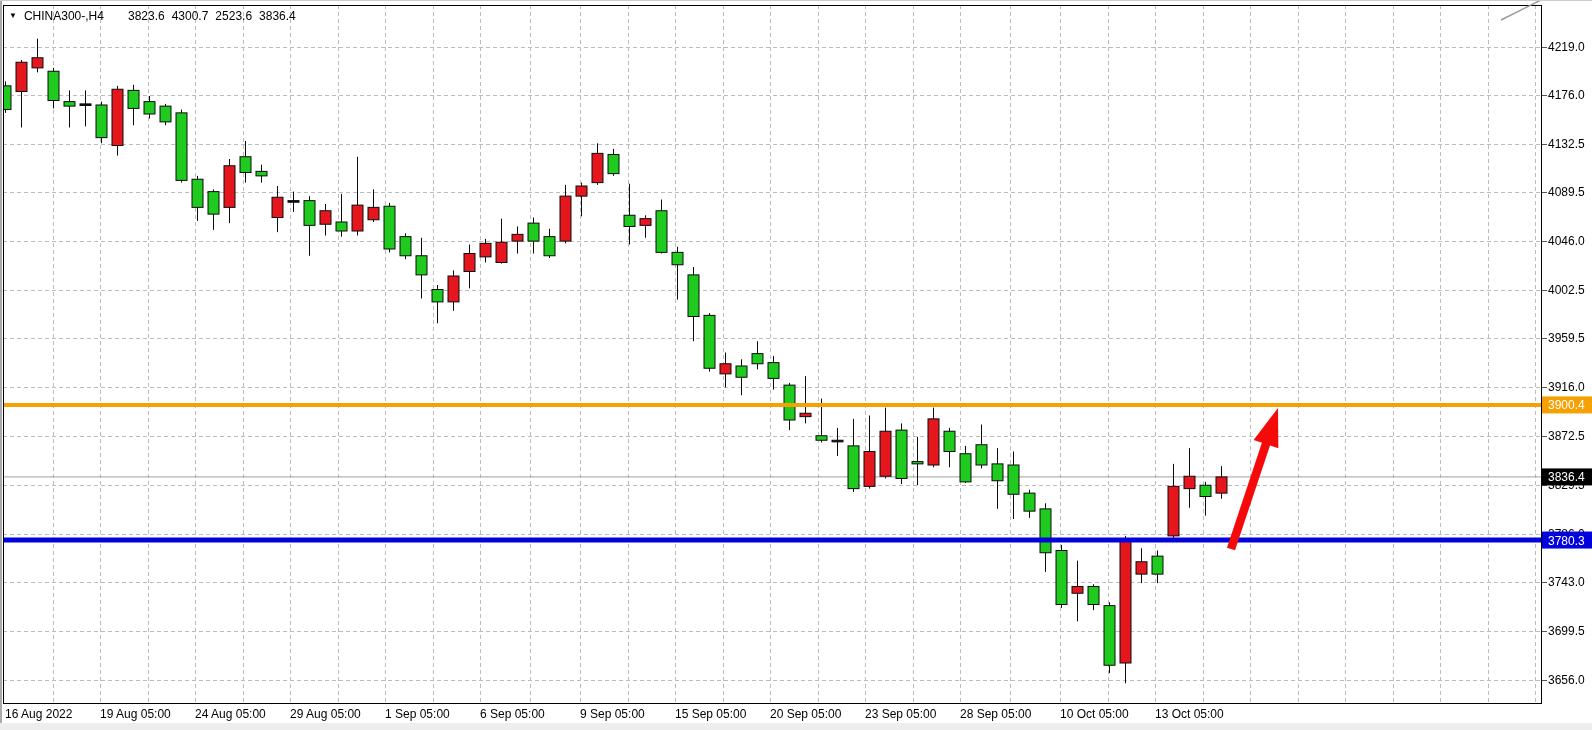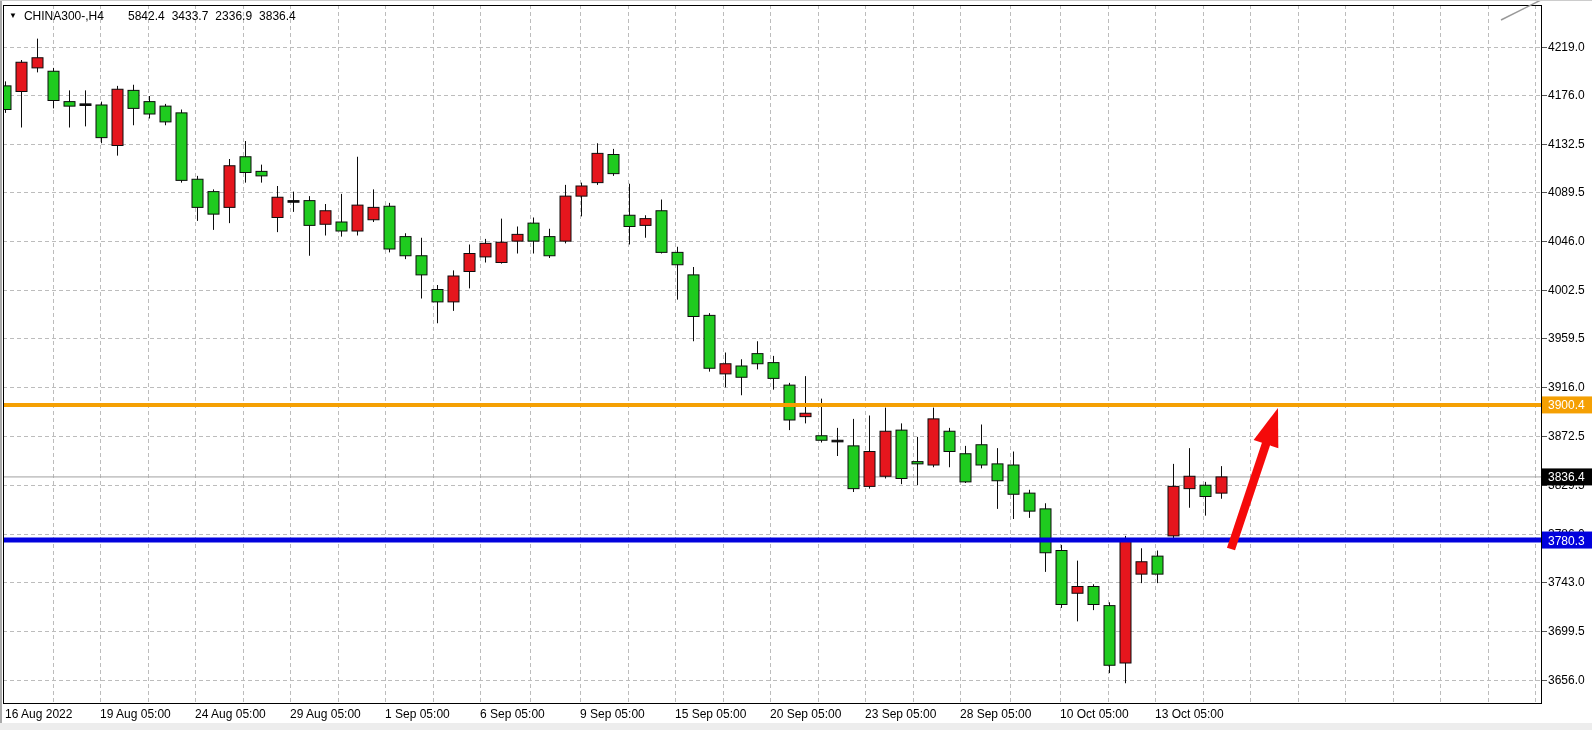--- a/index.html
+++ b/index.html
@@ -301,18 +301,18 @@
         <text x="1155" y="718" fill="#000000">13 Oct 05:00</text>
       </g>
       <line x1="1501" y1="20" x2="1547" y2="-3" stroke="#999999" stroke-width="1.5"></line>
       <rect x="0" y="0" width="2" height="730" fill="#aaaaaa"></rect>
       <rect x="0" y="723" width="1592" height="7" fill="#ededed"></rect>
       <rect x="0" y="0" width="1592" height="1" fill="#cccccc"></rect>
     </svg>
   <div class="chart-header">
     <span class="marker">▼</span>
     <span class="sym">CHINA300-,H4</span>
-    <span class="q">5842.4</span>
-    <span class="q">3433.7</span>
-    <span class="q">2336.9</span>
+    <span class="q">3823.6</span>
+    <span class="q">4300.7</span>
+    <span class="q">2523.6</span>
     <span class="q">3836.4</span>
   </div>
 </div>
 
 </body></html>

